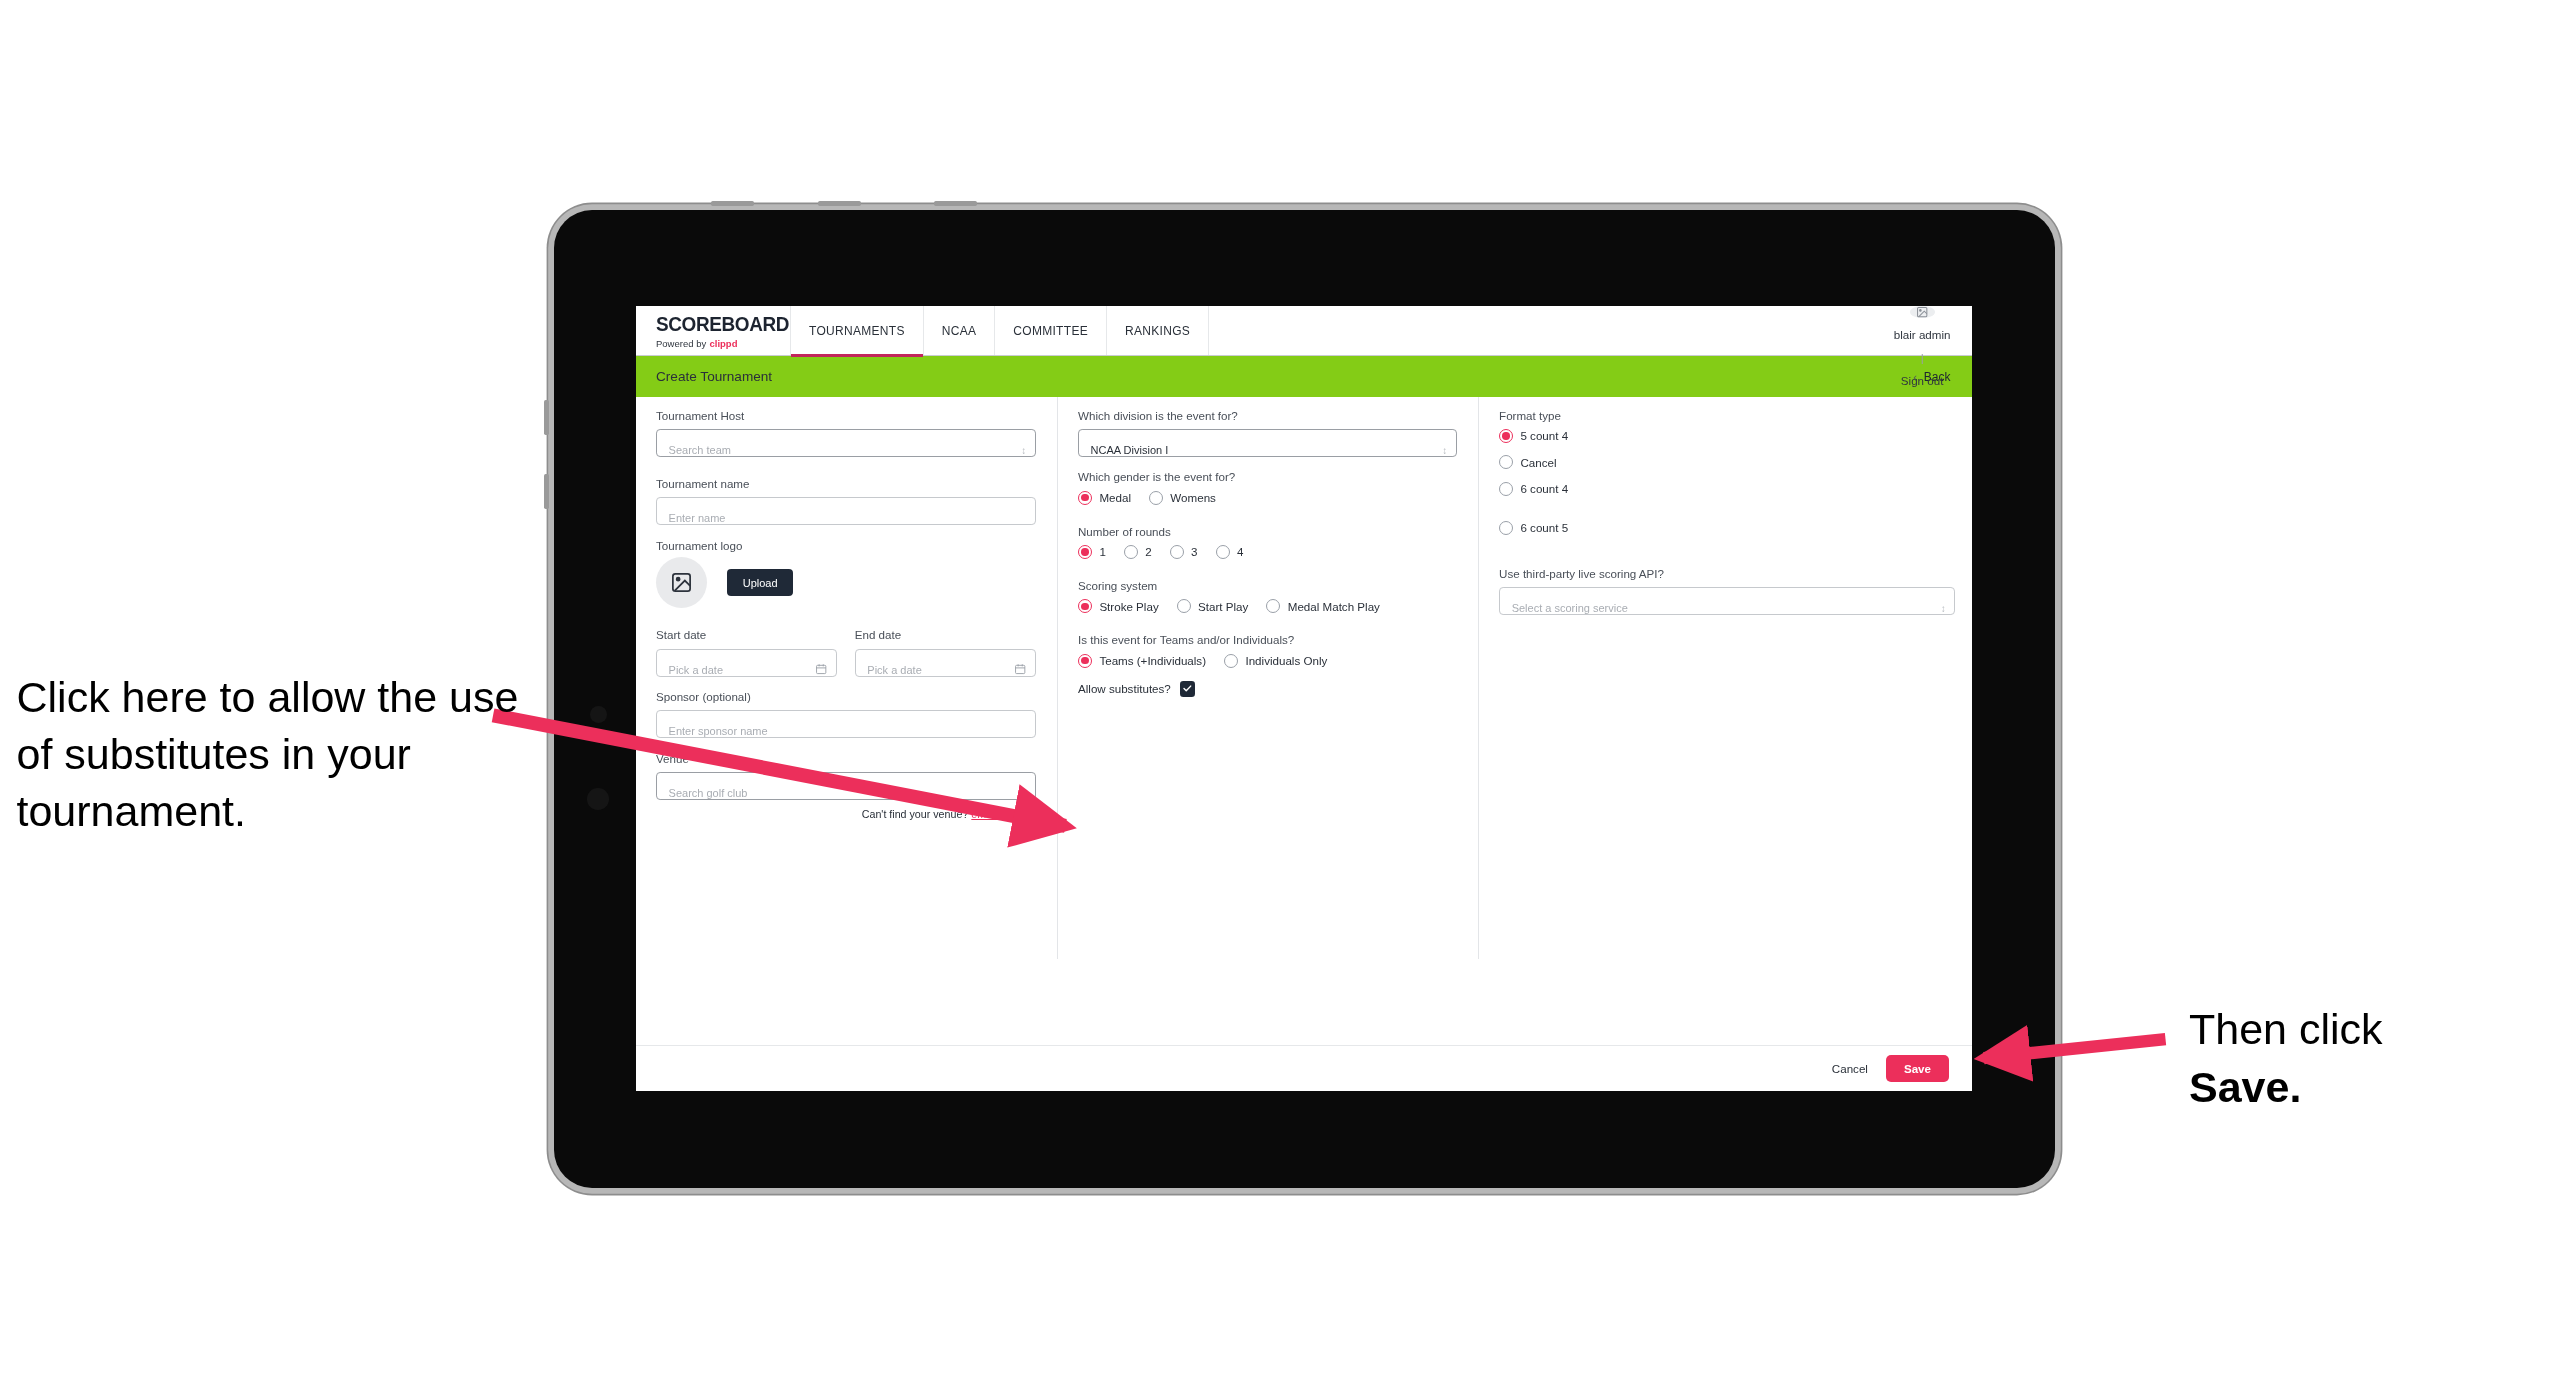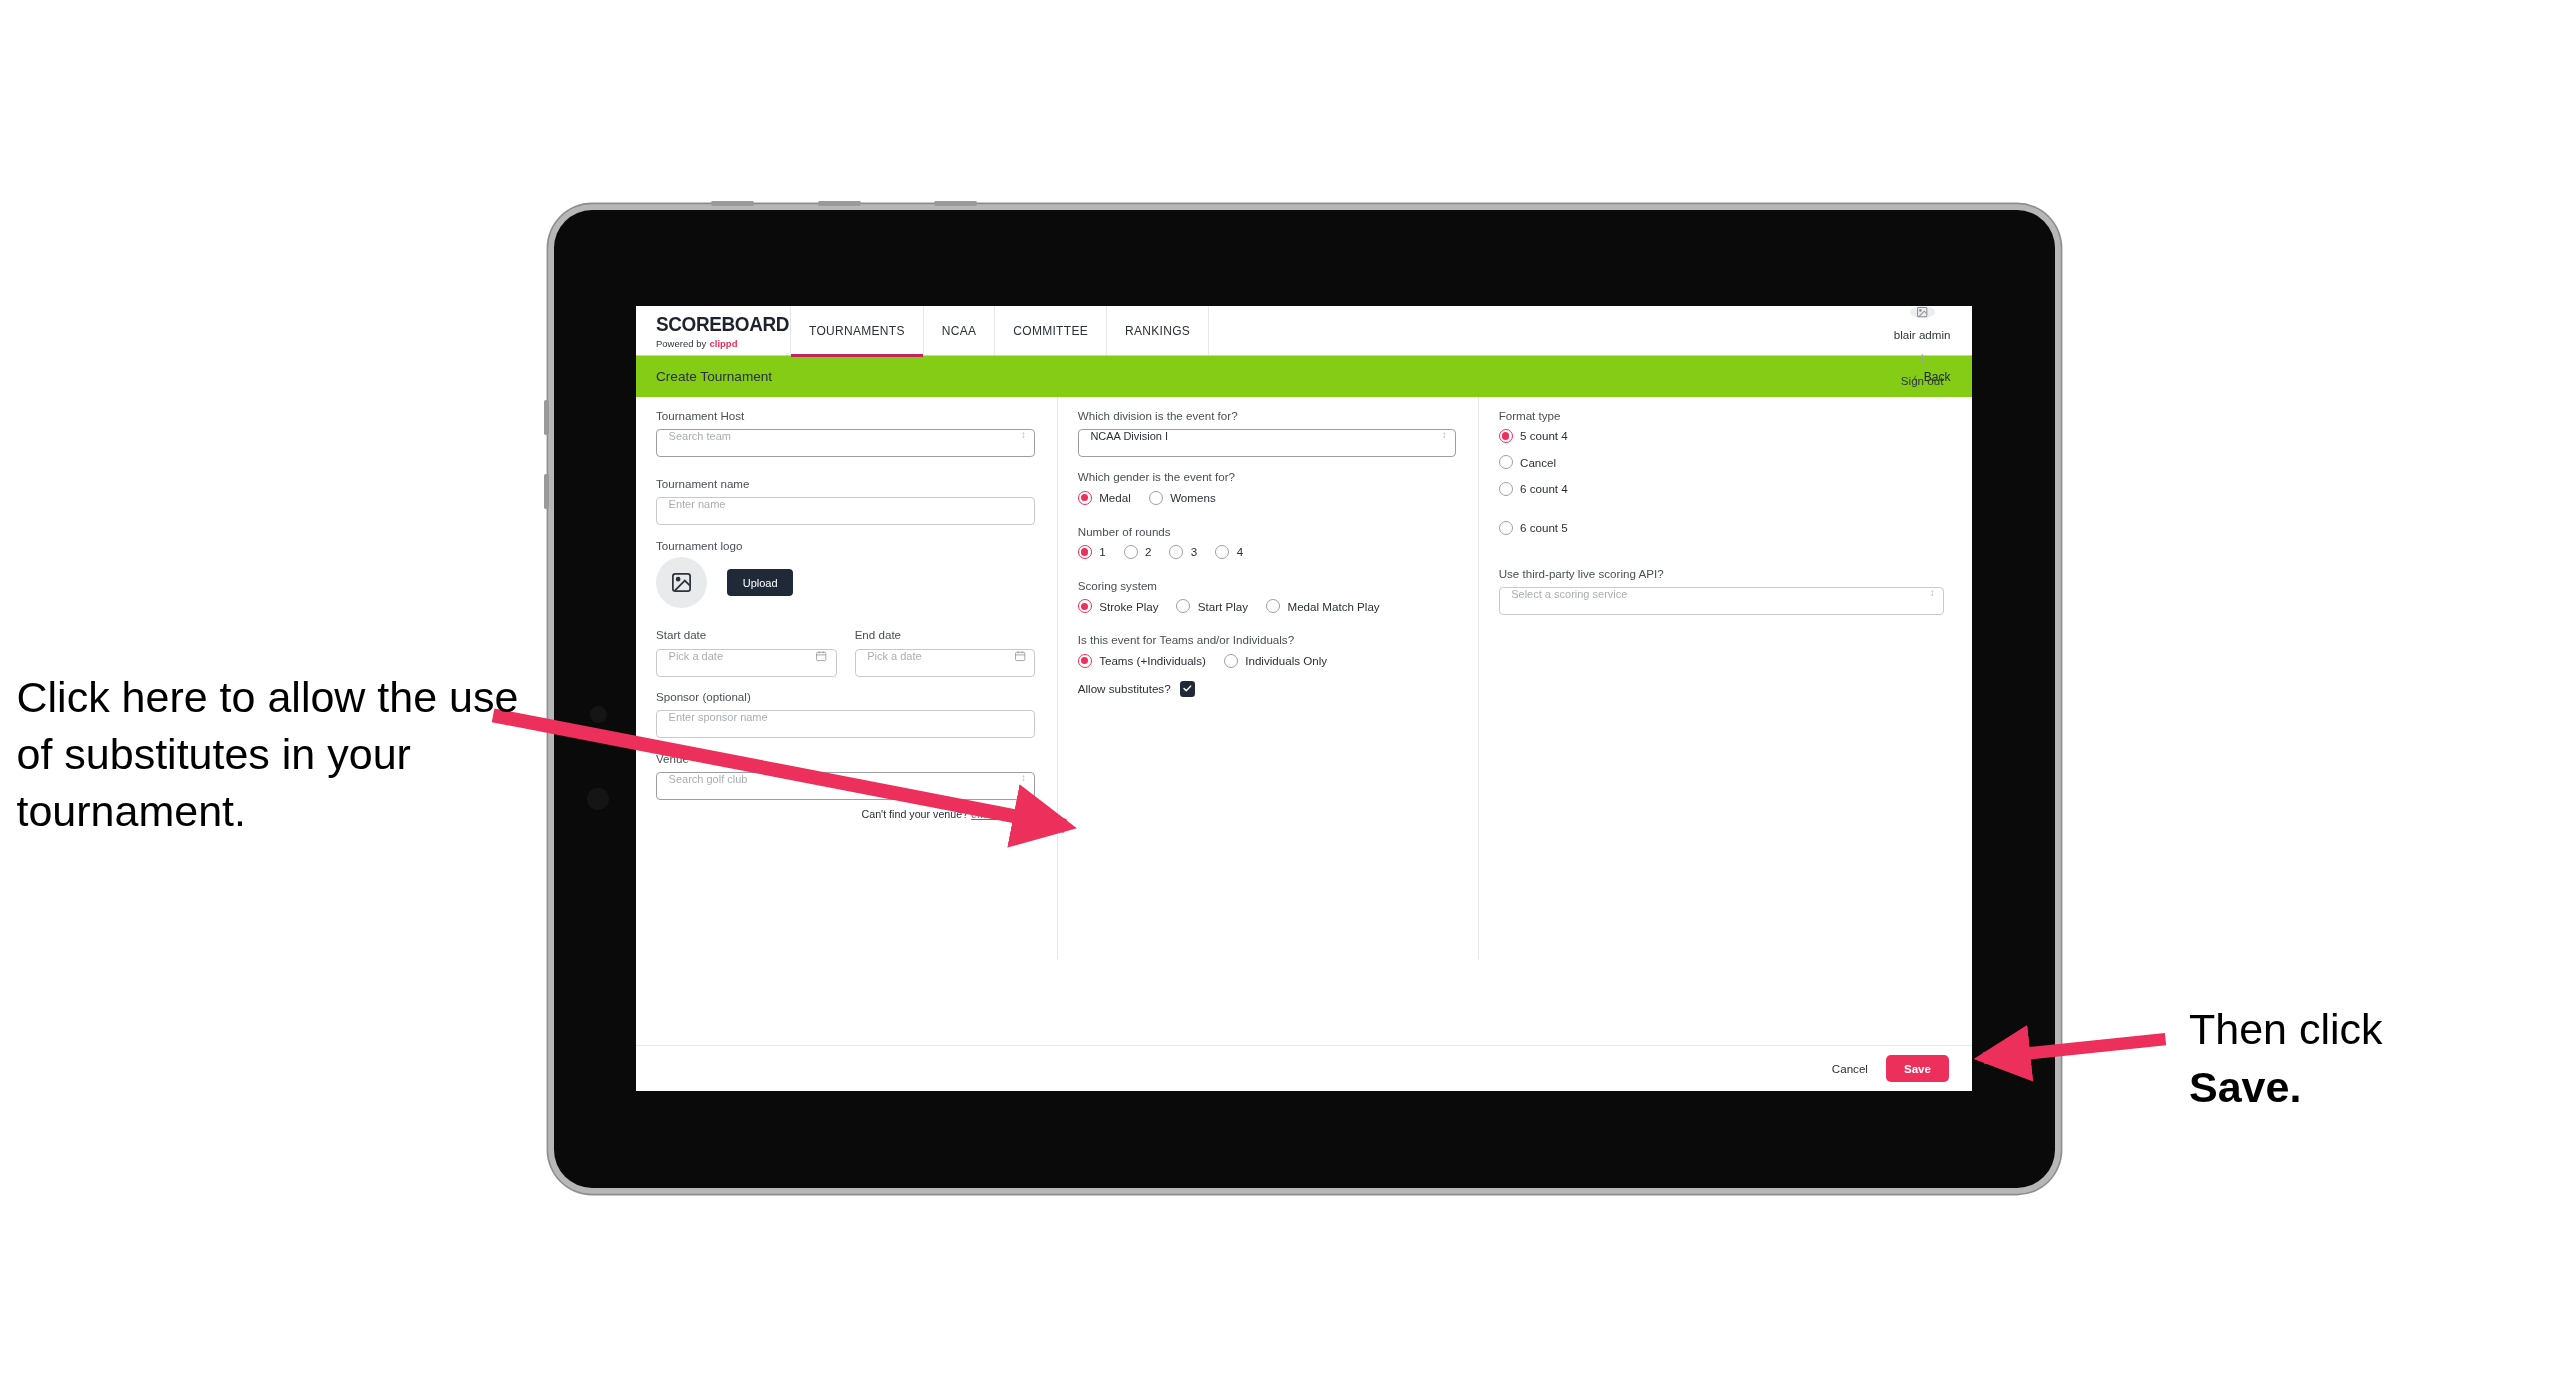--- a/index.html
+++ b/index.html
@@ -122,32 +122,32 @@
   
   .formbody {
     display: flex;
     height: 562px;
     background: #fff;
   }
   .col { padding: 11.6px 0 0 0; }
   .col-a { width: 446px; padding-left: 20px; padding-right: 21.5px; }
   .col-b { width: 446px; padding-left: 20px; padding-right: 21.5px;
            border-left: 0.8px solid #e3e5e8; }
-  .col-c { width: 524px; padding-left: 20px; padding-right: 28px;
+  .col-c { width: 524px; padding-left: 20px; padding-right: 17px;
            border-left: 0.8px solid #e3e5e8; }
 
   .flabel { font-size: 11.6px; color: #494f58; margin-bottom: 7.4px; }
   .flabel.tight { margin-bottom: 5.8px; }
 
   .finput {
     width: 100%; height: 28px;
     border: 0.8px solid #9a9ea4;
     border-radius: 4.1px;
     background: #fff;
-    display: flex; align-items: flex-start;
+    display: flex; align-items: flex-end;
     padding: 0 8.3px 0 11.6px;
     font-size: 11px;
     cursor: text;
   }
   .finput.light { border-color: #c6c9cd; }
   .finput .ph { color: #a9adb3; }
   .finput .val { color: #2a3039; }
   .finput .grow { flex: 1; }
   .selarrow { color: #b5b9be; font-size: 10px; line-height: 1; }
   .calicon { color: #9aa0a8; display: flex; align-items: center; }

